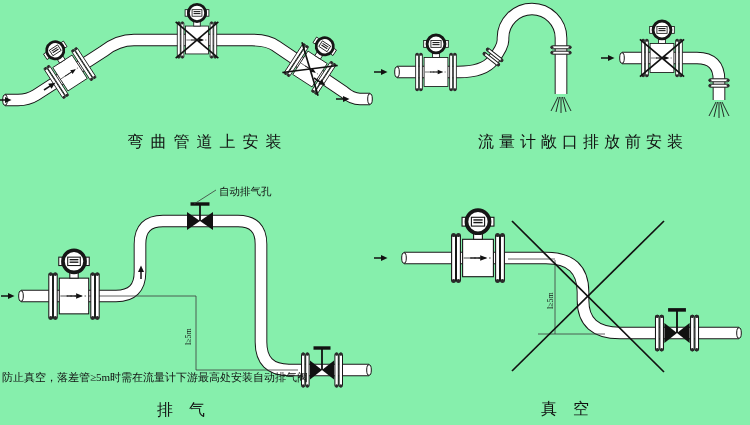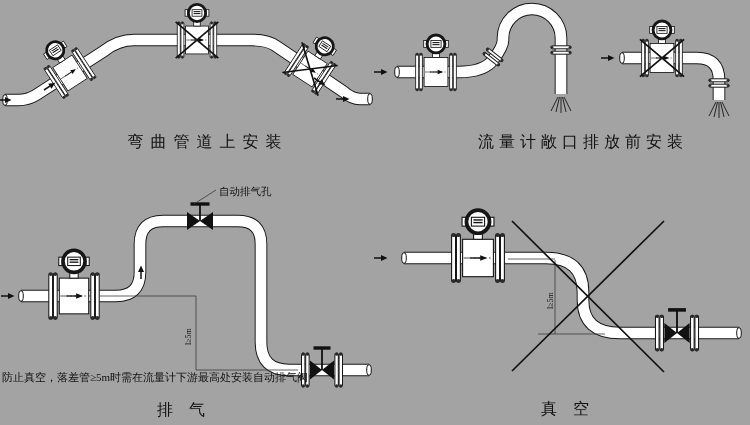--- a/index.html
+++ b/index.html
@@ -1,16 +1,16 @@
 <!DOCTYPE html>
 <html><head>
 <meta charset="utf-8">
 <style>
   html,body{margin:0;padding:0;background:#fff;}
-  .canvas{position:relative;width:750px;height:425px;background:#a3a3a3;overflow:hidden;
+  .canvas{position:relative;width:750px;height:425px;background:#86efac;overflow:hidden;
           font-family:"Liberation Serif","DejaVu Serif",serif;}
   svg{display:block;}
   
   .pk{fill:none;stroke:#161616;stroke-width:12.6;stroke-linejoin:round;}
   .pw{fill:none;stroke:#ffffff;stroke-width:10.7;stroke-linejoin:round;}
   .thin{stroke:#3a3a3a;stroke-width:0.8;fill:none;}
   .x{stroke:#111;stroke-width:1.7;fill:none;}
   .xs{stroke:#111;stroke-width:2;fill:none;}
   .sf{fill:#fff;stroke:#161616;stroke-width:1;}
   .sb{fill:#111;stroke:none;}

